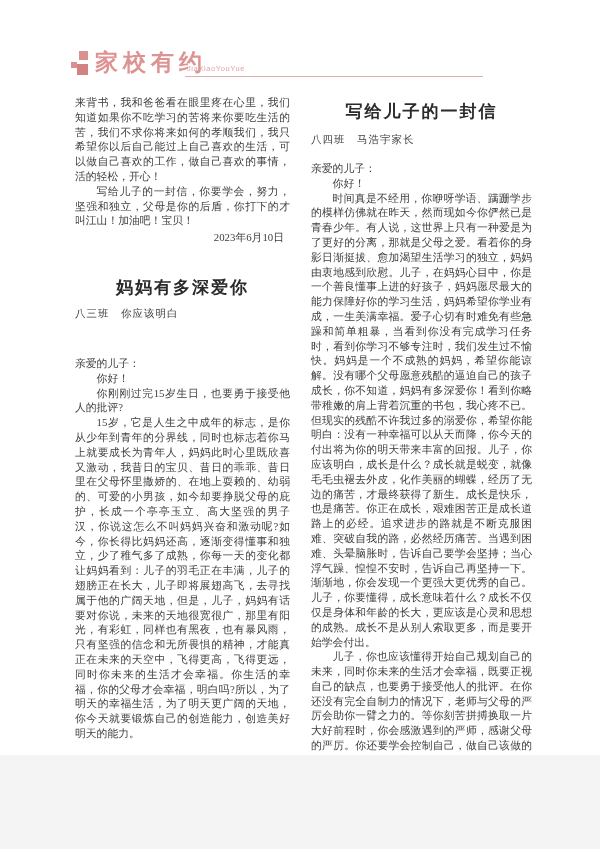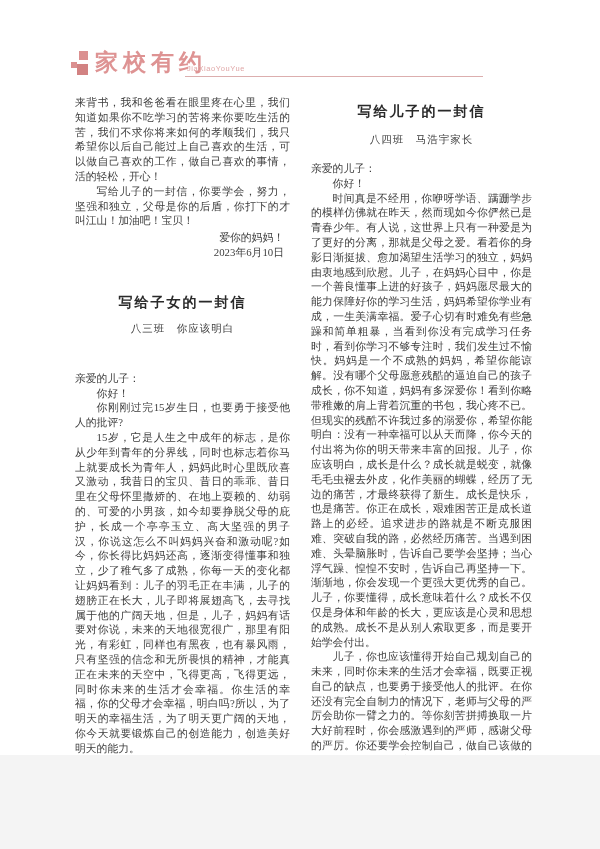--- a/index.html
+++ b/index.html
@@ -44,28 +44,28 @@
     font-size: 10.8px; line-height: 14.8px;
     color: #3d3d3d; text-align: justify;
   }
   .indent { text-indent: 2em; }
 
   .signoff { text-align: right; padding-right: 6px; margin-top: 2px; }
   .signoff .body { text-align: right; }
   .signoff-2 { margin-top: 14px; }
 
   .letter-title {
-    font-size: 14px; font-weight: bold; letter-spacing: 2px;
+    font-size: 17px; font-weight: bold; letter-spacing: 2px;
     text-align: center; color: #2a2a2a;
     margin-top: 30px; margin-bottom: 6px;
     line-height: 26px;
   }
   .col-right .letter-title { margin-top: 4px; margin-bottom: 8px; }
   .byline {
-    font-size: 10.5px; letter-spacing: 1px; text-align: center;
+    font-size: 10.5px; letter-spacing: 1px; text-align: left;
     color: #3c3c3c; line-height: 14px; margin-bottom: 35px;
   }
   .col-right .byline { margin-bottom: 14px; }
 
   
   .page-badge {
     position: absolute; left: 71px; top: 792px;
     width: 23px; height: 19px;
     background: #0f766e; border-radius: 3px;
     color: #f7e3e3; font-size: 11px; font-weight: bold;
@@ -88,25 +88,24 @@
     <span class="masthead-pinyin">JiaXiaoYouYue</span>
     <span class="masthead-rule"></span>
   </header>
 
   <main class="content">
 
     <section class="col-left">
       <p class="body">来背书，我和爸爸看在眼里疼在心里，我们知道如果你不吃学习的苦将来你要吃生活的苦，我们不求你将来如何的孝顺我们，我只希望你以后自己能过上自己喜欢的生活，可以做自己喜欢的工作，做自己喜欢的事情，活的轻松，开心！</p>
       <p class="body indent">写给儿子的一封信，你要学会，努力，坚强和独立，父母是你的后盾，你打下的才叫江山！加油吧！宝贝！</p>
       <div class="signoff">
-        <p class="body">爱你的妈妈！</p>
         <p class="body">2023年6月10日</p>
       </div>
 
-      <h2 class="letter-title">写给子女的一封信</h2>
+      <h2 class="letter-title">妈妈有多深爱你</h2>
       <p class="byline">八三班　你应该明白</p>
       <p class="body">亲爱的儿子：</p>
       <p class="body indent">你好！</p>
       <p class="body indent">你刚刚过完15岁生日，也要勇于接受他人的批评?</p>
       <p class="body indent">15岁，它是人生之中成年的标志，是你从少年到青年的分界线，同时也标志着你马上就要成长为青年人，妈妈此时心里既欣喜又激动，我昔日的宝贝、昔日的乖乖、昔日里在父母怀里撒娇的、在地上耍赖的、幼弱的、可爱的小男孩，如今却要挣脱父母的庇护，长成一个亭亭玉立、高大坚强的男子汉，你说这怎么不叫妈妈兴奋和激动呢?如今，你长得比妈妈还高，逐渐变得懂事和独立，少了稚气多了成熟，你每一天的变化都让妈妈看到：儿子的羽毛正在丰满，儿子的翅膀正在长大，儿子即将展翅高飞，去寻找属于他的广阔天地，但是，儿子，妈妈有话要对你说，未来的天地很宽很广，那里有阳光，有彩虹，同样也有黑夜，也有暴风雨，只有坚强的信念和无所畏惧的精神，才能真正在未来的天空中，飞得更高，飞得更远，同时你未来的生活才会幸福。你生活的幸福，你的父母才会幸福，明白吗?所以，为了明天的幸福生活，为了明天更广阔的天地，你今天就要锻炼自己的创造能力，创造美好明天的能力。</p>
       <div class="signoff signoff-2">
         <p class="body">父母是你的后盾</p>
         <p class="body">2023年6月10日</p>
       </div>
     </section>

